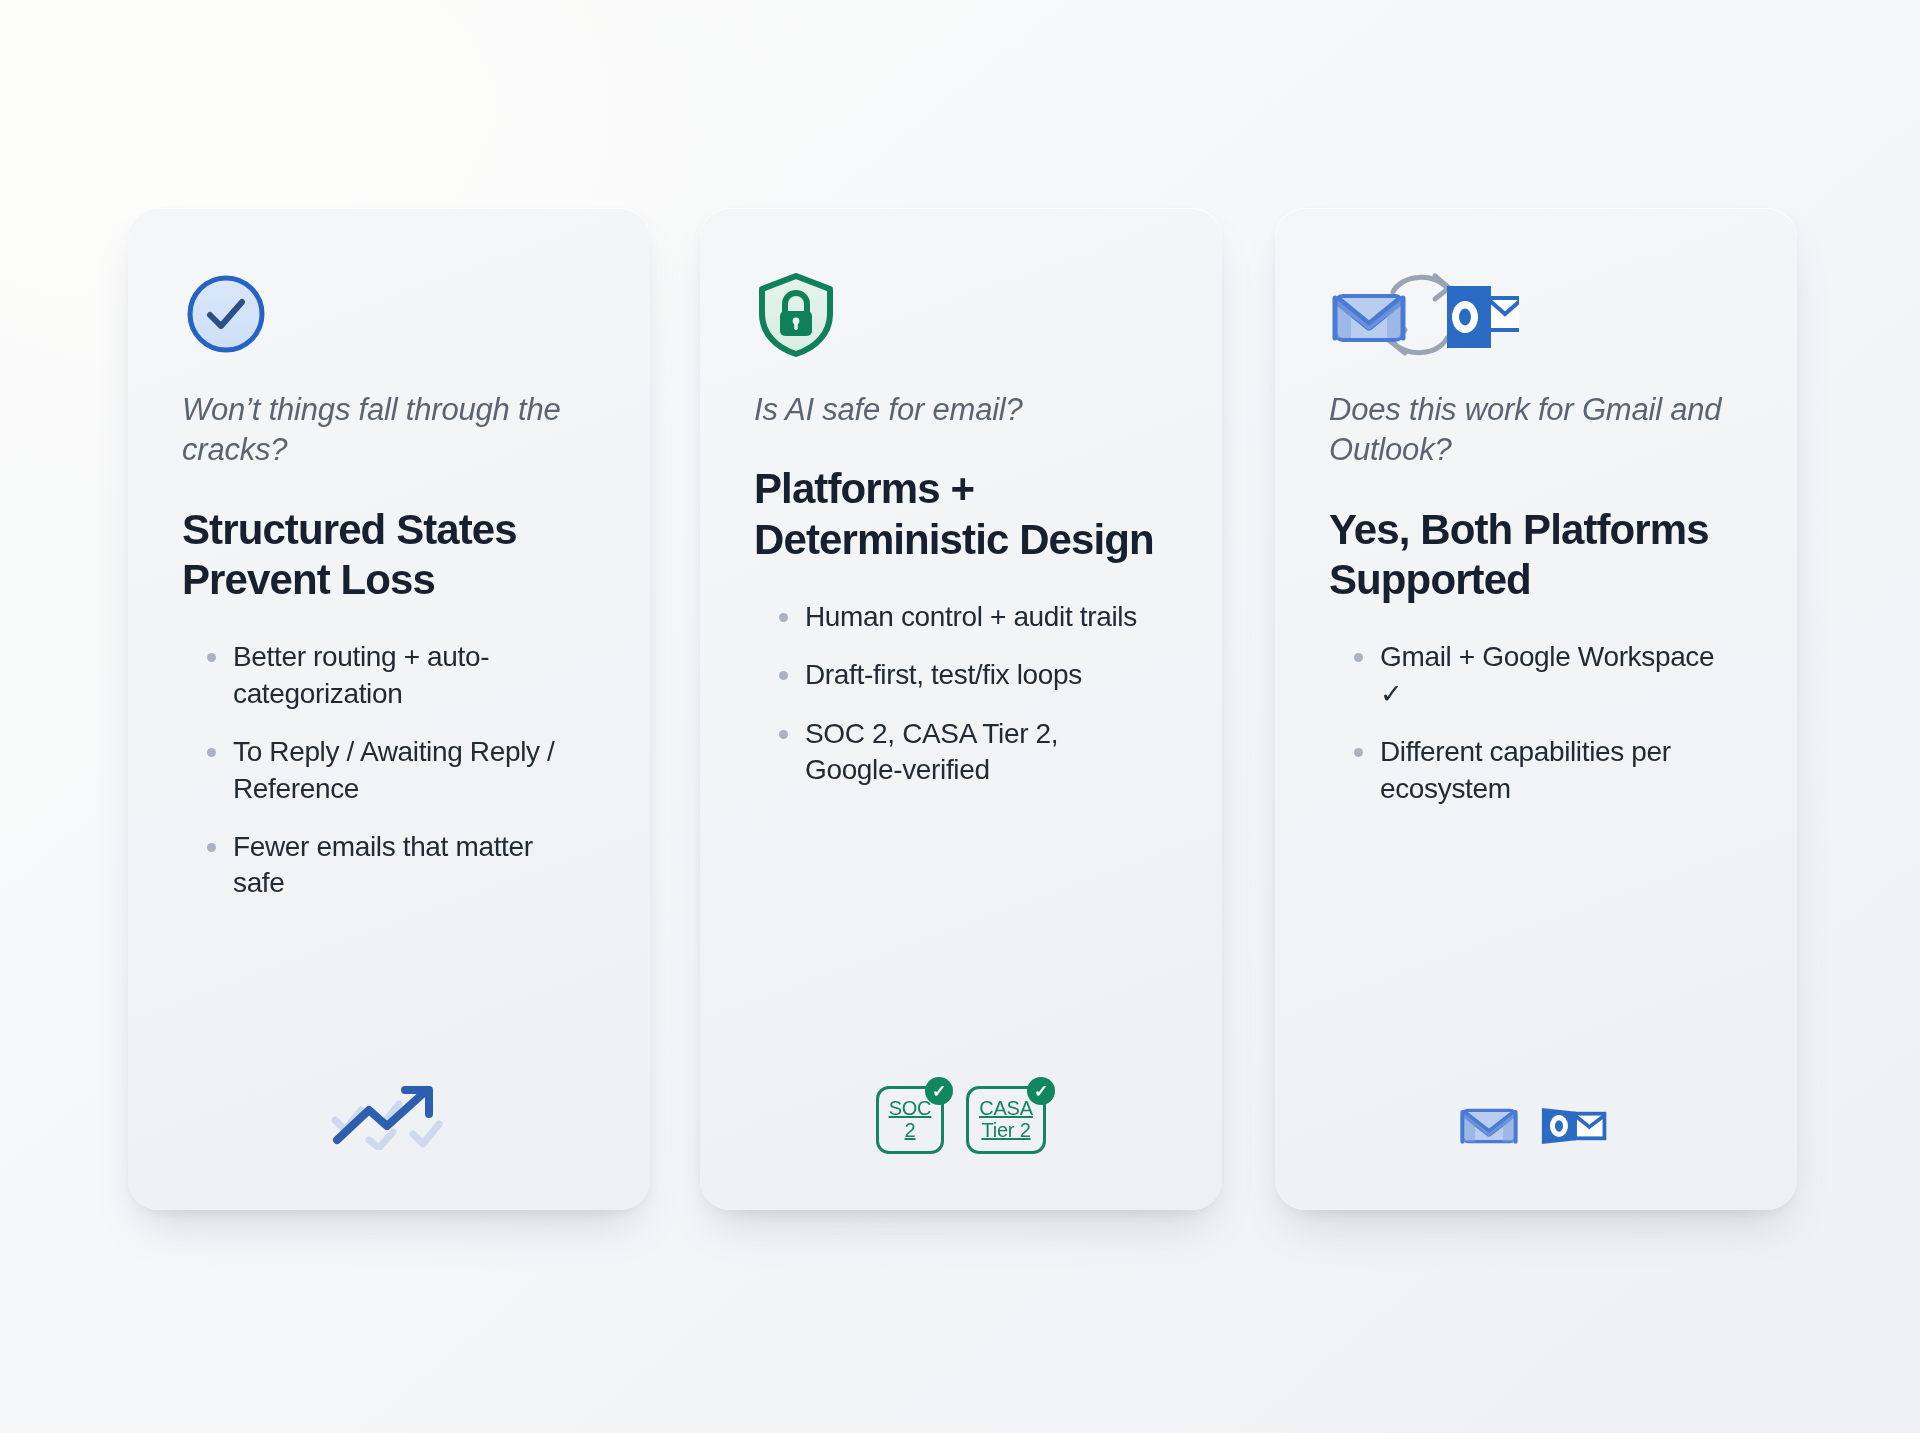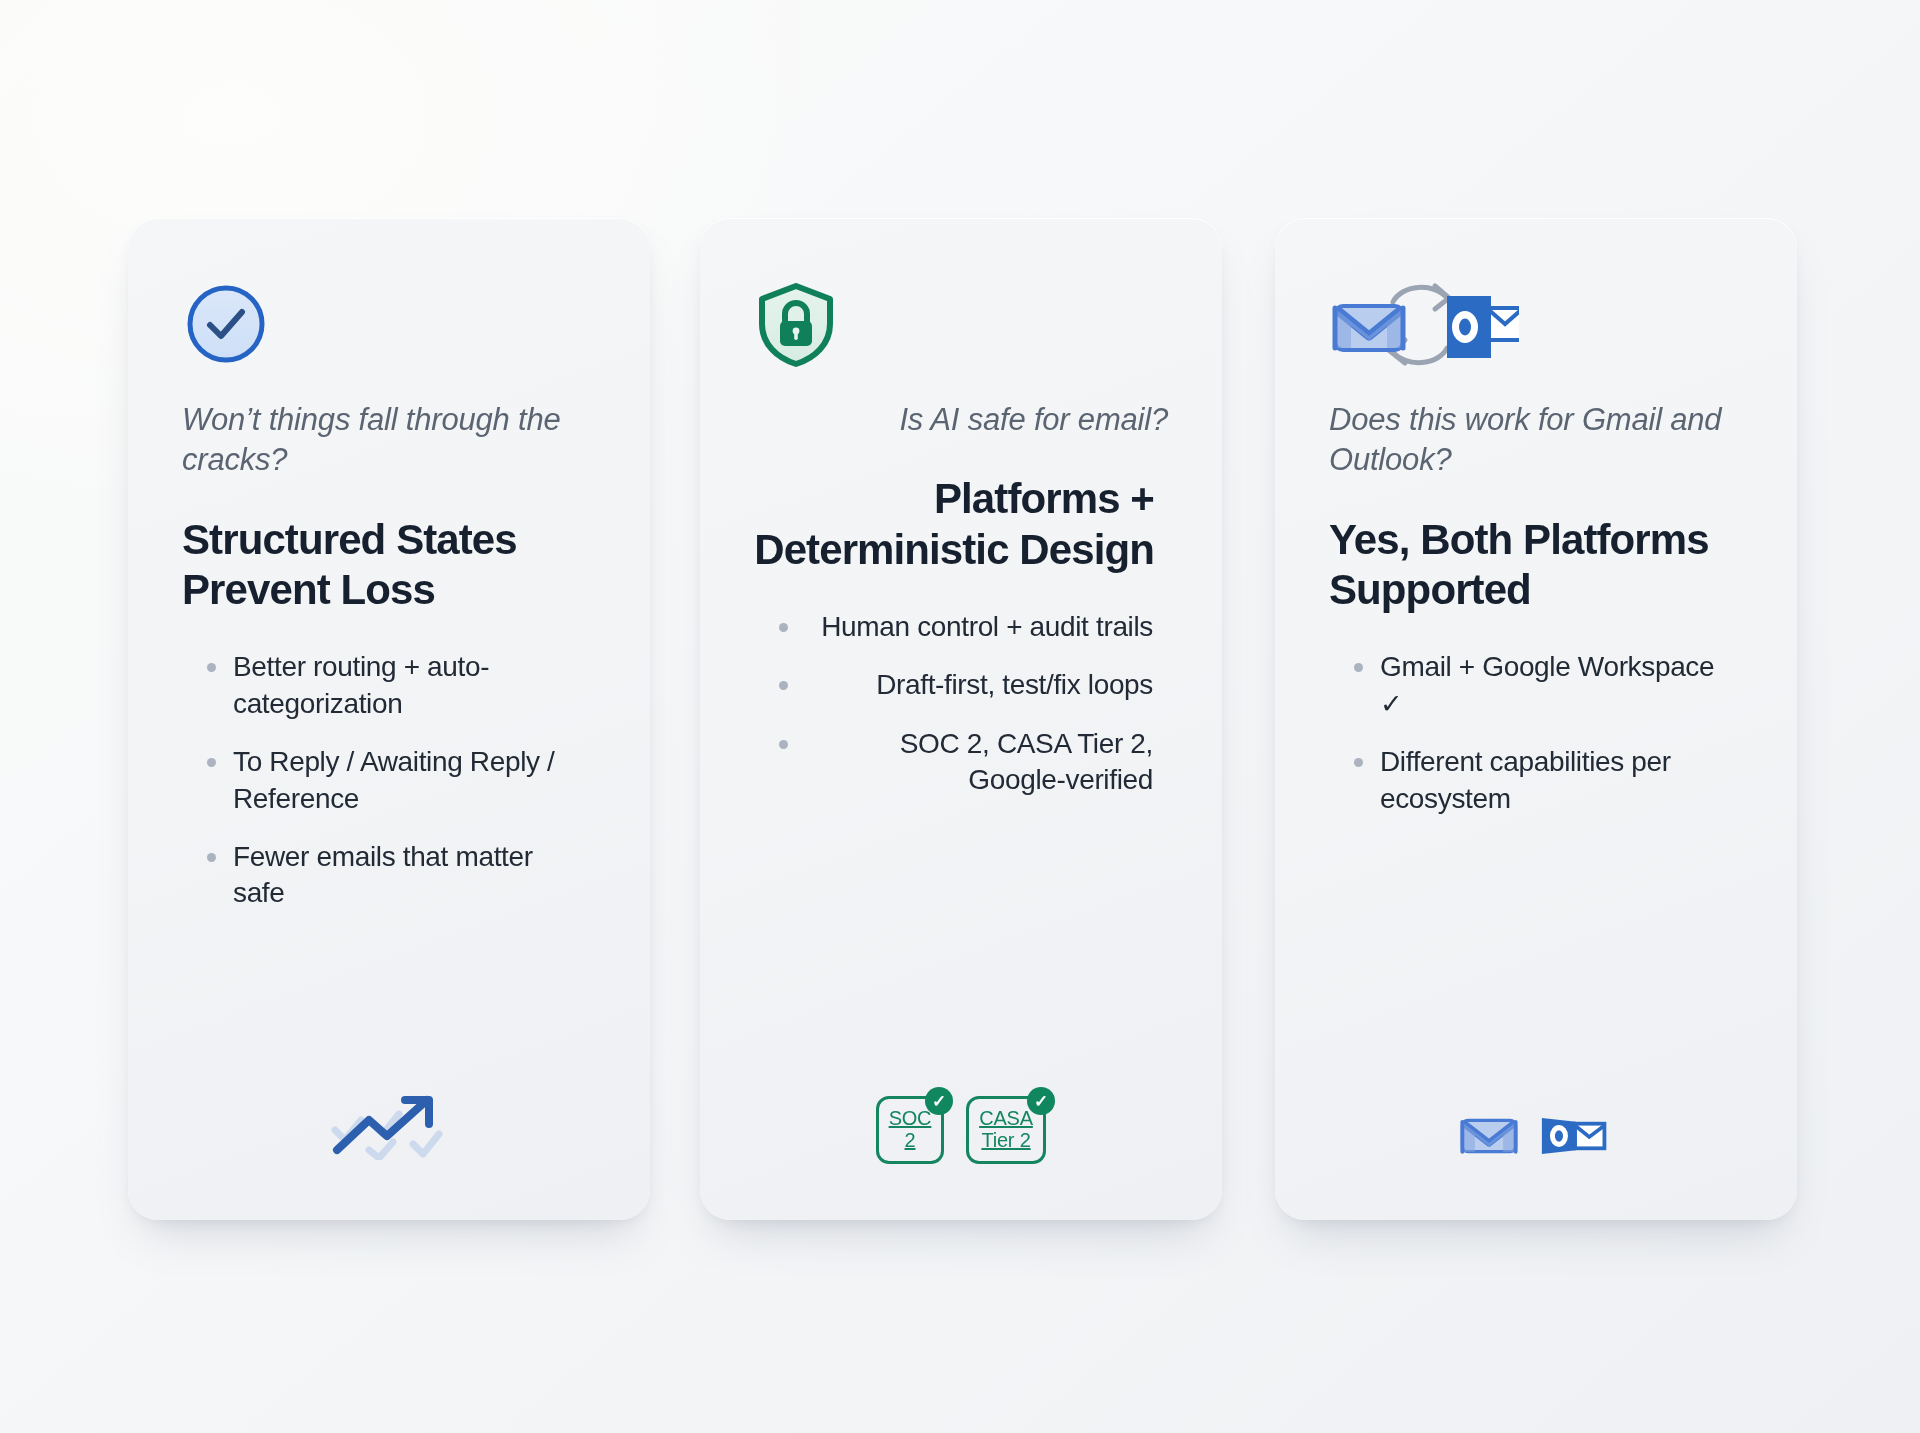--- a/index.html
+++ b/index.html
@@ -18,34 +18,34 @@
   }
 
   .board {
     position: relative;
     width: 1920px;
     height: 1433px;
   }
 
   .card {
     position: absolute;
-    top: 218px;
+    top: 208px;
     width: 522px;
     height: 1002px;
     border-radius: 30px;
     background: linear-gradient(160deg, #f4f6f8 0%, #f2f4f6 45%, #eef0f3 100%);
     box-shadow:
       0 1px 0 rgba(255,255,255,0.95) inset,
       0 26px 46px -18px rgba(120,130,145,0.30),
       0 6px 14px -6px rgba(120,130,145,0.18);
     box-sizing: border-box;
     padding: 62px 54px 0 54px;
   }
   .card-1 { left: 128px; }
-  .card-2 { left: 700px; text-align: right; }
+  .card-2 { left: 700px; }
   .card-3 { left: 1275px; }
 
   
   .card-icon {
     height: 88px;
     display: flex;
     align-items: center;
     margin-bottom: 32px;
   }
 

